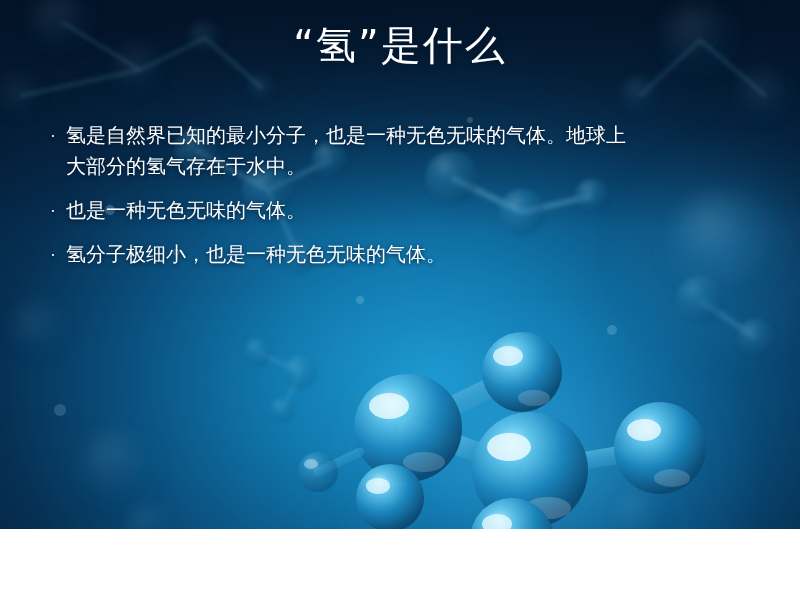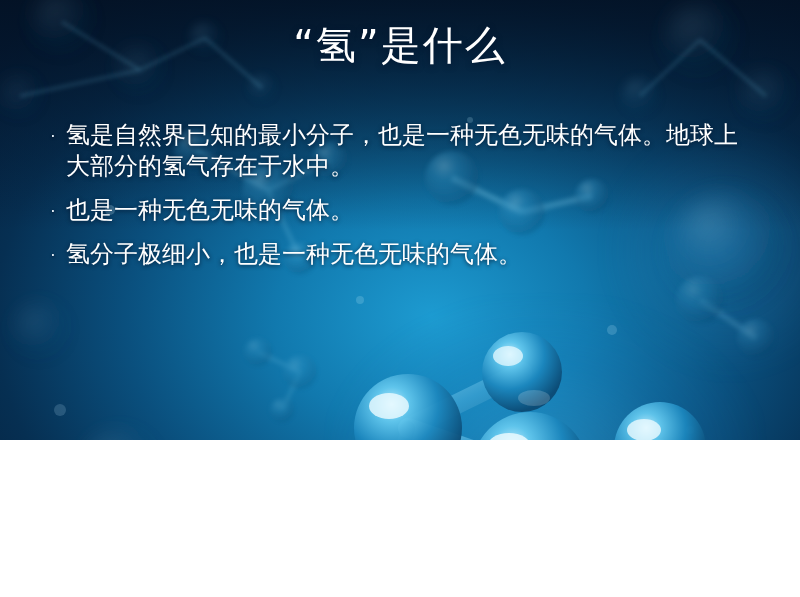--- a/index.html
+++ b/index.html
@@ -9,21 +9,21 @@
   }
   body {
     width: 800px;
     height: 597px;
     overflow: hidden;
     font-family: "Liberation Sans", sans-serif;
   }
   .slide {
     position: relative;
     width: 800px;
-    height: 440px;
+    height: 529px;
     overflow: hidden;
     background: #0a2a4a;
   }
   
   .bg-base {
     position: absolute;
     inset: 0;
     background:
       radial-gradient(ellipse 560px 420px at 54% 72%, #1d9bd1 0%, #1179ae 28%, #0a4f7d 55%, #062f52 78%, #041f3c 100%),
       linear-gradient(160deg, #05203f 0%, #062b4c 40%, #041a33 100%);
@@ -80,21 +80,21 @@
     flex: 0 0 auto;
     width: 26px;
     color: #dfe9f2;
     font-size: 19px;
     line-height: 30px;
     text-align: center;
     text-shadow: 0 1px 3px rgba(0,15,35,0.8);
   }
   .bullet-text {
     flex: 1 1 auto;
-    font-size: 24px;
+    font-size: 20px;
     line-height: 31px;
     font-family: "DejaVu Sans", "Liberation Sans", sans-serif;
     text-shadow: 0 1px 4px rgba(0,18,40,0.85);
     white-space: pre-line;
   }
 </style>
 </head>
 <body>
 
 <div class="slide">

